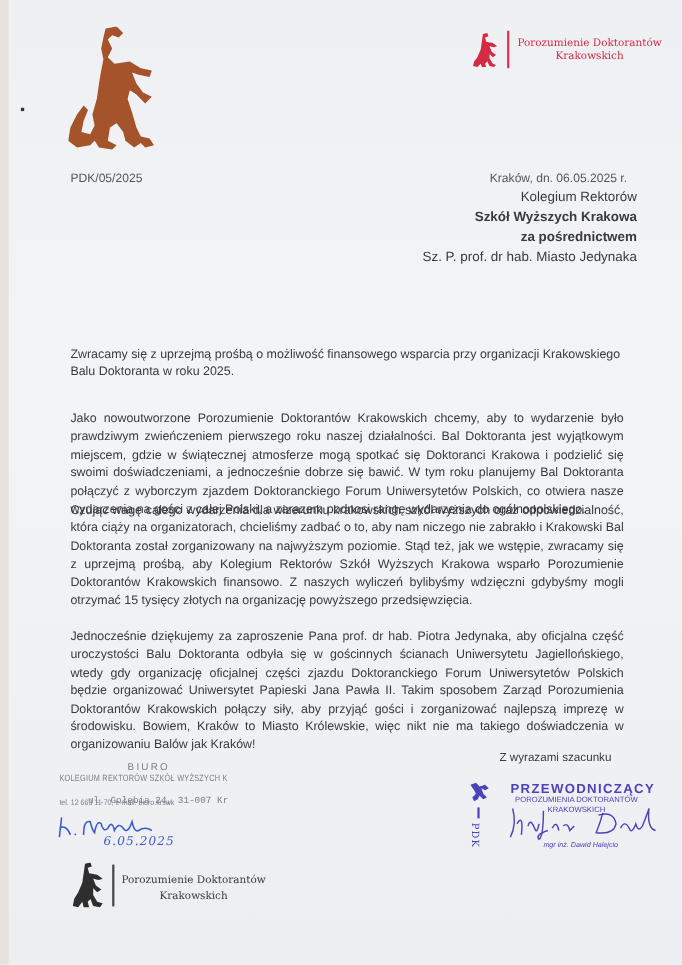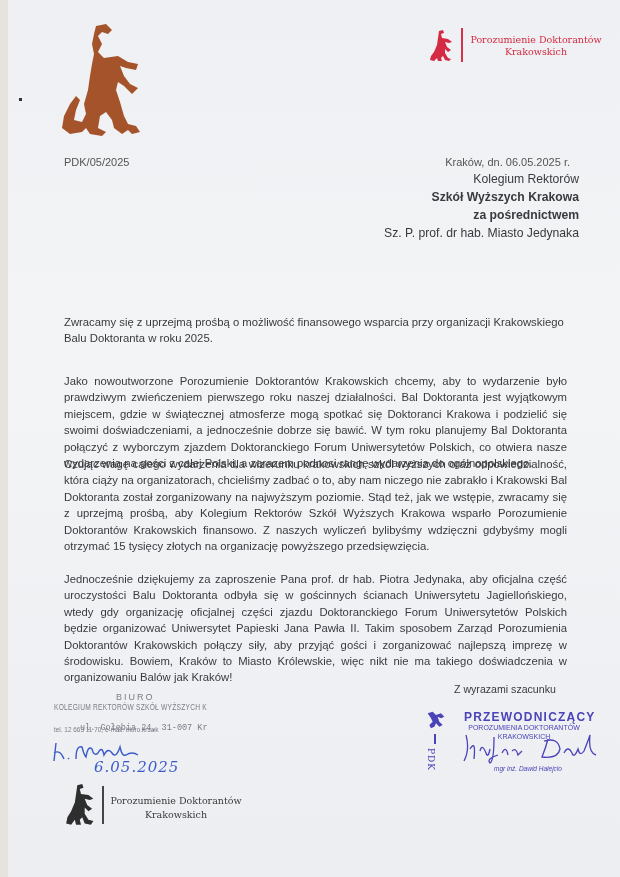--- a/index.html
+++ b/index.html
@@ -42,21 +42,21 @@
 
   .closing { position:absolute; left:454px; top:683px; font-size:10.6px; color:#3a3a3e;text-align:center; }
 
   
   .stamp-left { position:absolute; left:44px; top:692px; width:200px; color:#7b7d88; }
   .stamp-left .s1 { position:absolute; left:72px; top:0; font-size:9px; letter-spacing:2px; font-family:"Liberation Sans Narrow","Liberation Sans", sans-serif; }
   .stamp-left .s2 { position:absolute; left:10px; top:10px; font-size:8.3px; letter-spacing:0.3px; transform:scaleX(0.8); transform-origin:left; white-space:nowrap; }
   .stamp-left .s3 { position:absolute; left:36px; top:31px; font-size:8.5px; font-family:Liberation Mono, monospace; white-space:nowrap; }
   .stamp-left .s4 { position:absolute; left:10px; top:33px; font-size:7.3px; white-space:nowrap; transform:scaleX(0.88); transform-origin:left; }
   .handwriting-sig { position:absolute; left:52px; top:737px; width:120px; height:28px; }
-  .handwriting-date { position:absolute; left:94px; top:758px; font-family:"DejaVu Serif", serif; font-style:italic; font-size:15px; color:#3b5bc9; letter-spacing:1px; }
+  .handwriting-date { position:absolute; left:94px; top:758px; font-family:"DejaVu Serif", serif; font-style:italic; font-size:11px; color:#3b5bc9; letter-spacing:1px; }
 
   
   .footer-logo-block { position:absolute; left:66px; top:784px; width:190px; height:44px; }
   .footer-logo-icon { position:absolute; left:0; top:0; width:30px; height:42px; }
   .footer-logo-divider { position:absolute; left:36px; top:2px; width:1.5px; height:38px; background:#444; }
   .footer-logo-text { position:absolute; left:40px; top:10px; width:140px; text-align:center; font-family:"DejaVu Serif", serif; font-size:9.5px; line-height:14px; color:#3b3b3b; }
 
   
   .stamp-right { position:absolute; left:424px; top:708px; width:190px; height:70px; color:#4b43b8; }
   .stamp-right .pdk-icon { position:absolute; left:2px; top:2px; width:20px; height:20px; }

